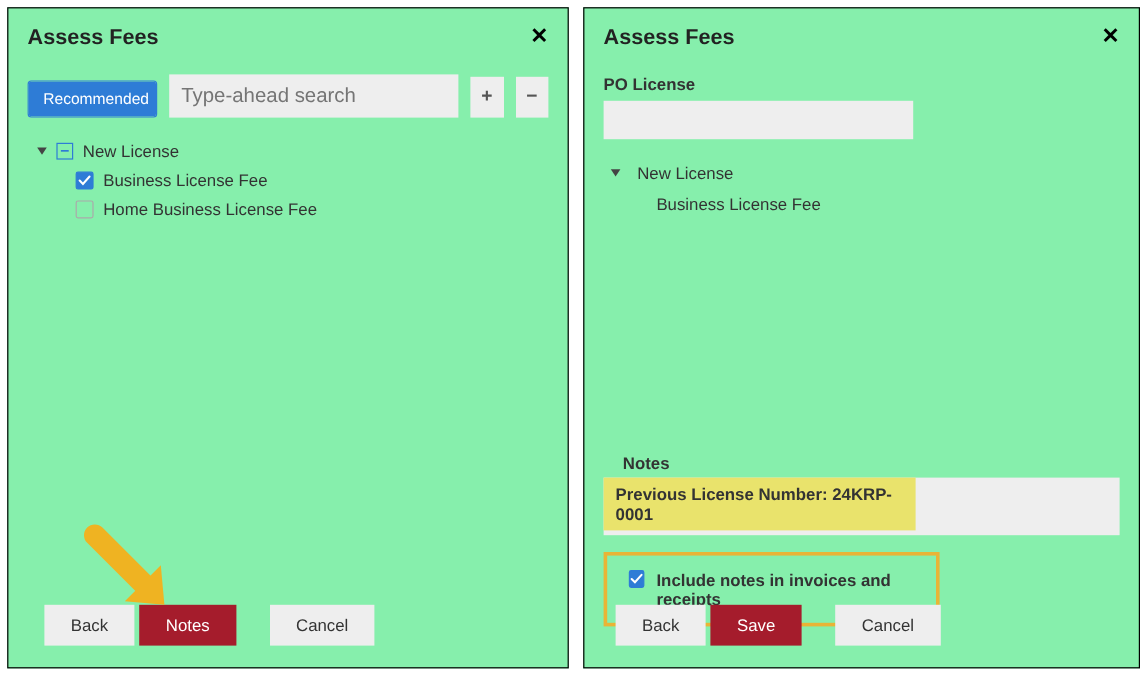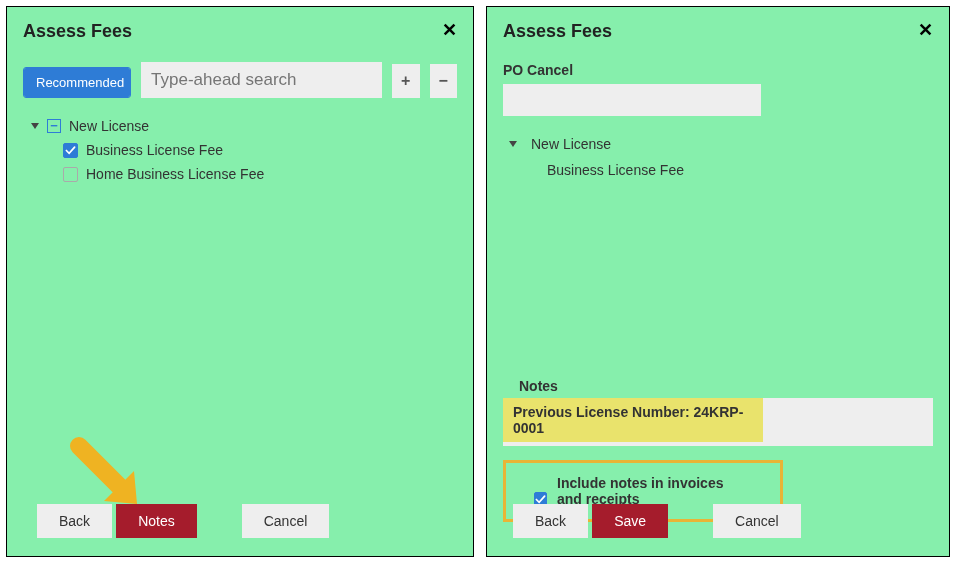--- a/index.html
+++ b/index.html
@@ -140,21 +140,21 @@
     padding: 9px 22px;
     font-size: 14px;
     cursor: pointer;
     background: #eee;
     color: #333;
   }
   .btn-primary {
     background: #a51c2c;
     color: #fff;
   }
-  .btn-cancel { margin-left: 41px; }
+  .btn-cancel { margin-left: 24px; }
   
   .arrow-overlay {
     position: absolute;
     left: 62px;
     bottom: 40px;
     width: 80px;
     height: 80px;
     pointer-events: none;
   }
   
@@ -210,23 +210,23 @@
     background: #e9e36c;
     padding: 6px 10px;
     display: inline-block;
     font-size: 14px;
     color: #333;
     width: 260px;
   }
   .include-wrap {
     margin-top: 14px;
     border: 3px solid #e9b436;
-    padding: 12px 28px;
-    display: flex;
-    align-items: flex-end;
+    padding: 12px 18px;
+    display: flex;
+    align-items: flex-start;
     gap: 10px;
     width: 280px;
   }
   .footer-btns-right {
     position: absolute;
     bottom: 18px;
     left: 26px;
     display: flex;
     gap: 4px;
   }
@@ -283,21 +283,21 @@
     <path d="M35 65 L68 68 L65 35 Z" fill="#efb322"></path>
   </svg>
 </div>
 
 <div class="panel">
   <div class="panel-title">Assess Fees</div>
   <div class="close-x">✕</div>
 
   <div class="fields-row">
     <div class="field" style="flex:0.6">
-      <div class="field-label">PO Cancel</div>
+      <div class="field-label">PO License</div>
       <input class="field-input" value="" style="">
     </div>
   </div>
 
   <div class="tree2">
     <div class="tree-row caret-only">
       <span class="caret"></span>
       <span style="margin-left:6px;">New License</span>
     </div>
     <div class="tree2-child">Business License Fee</div>

